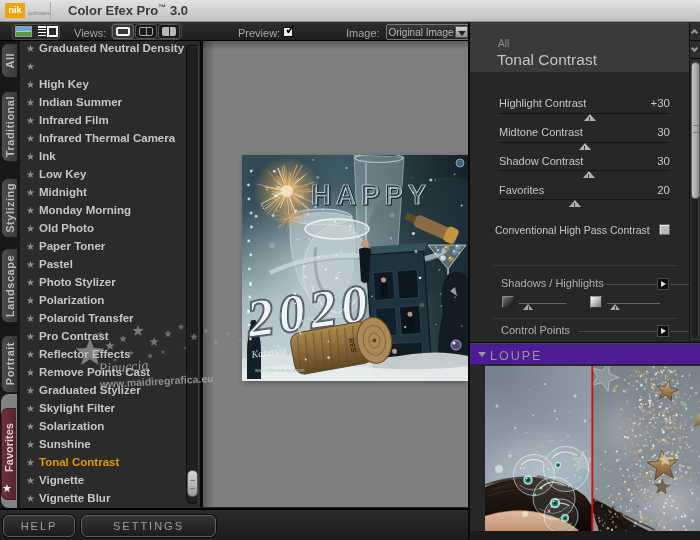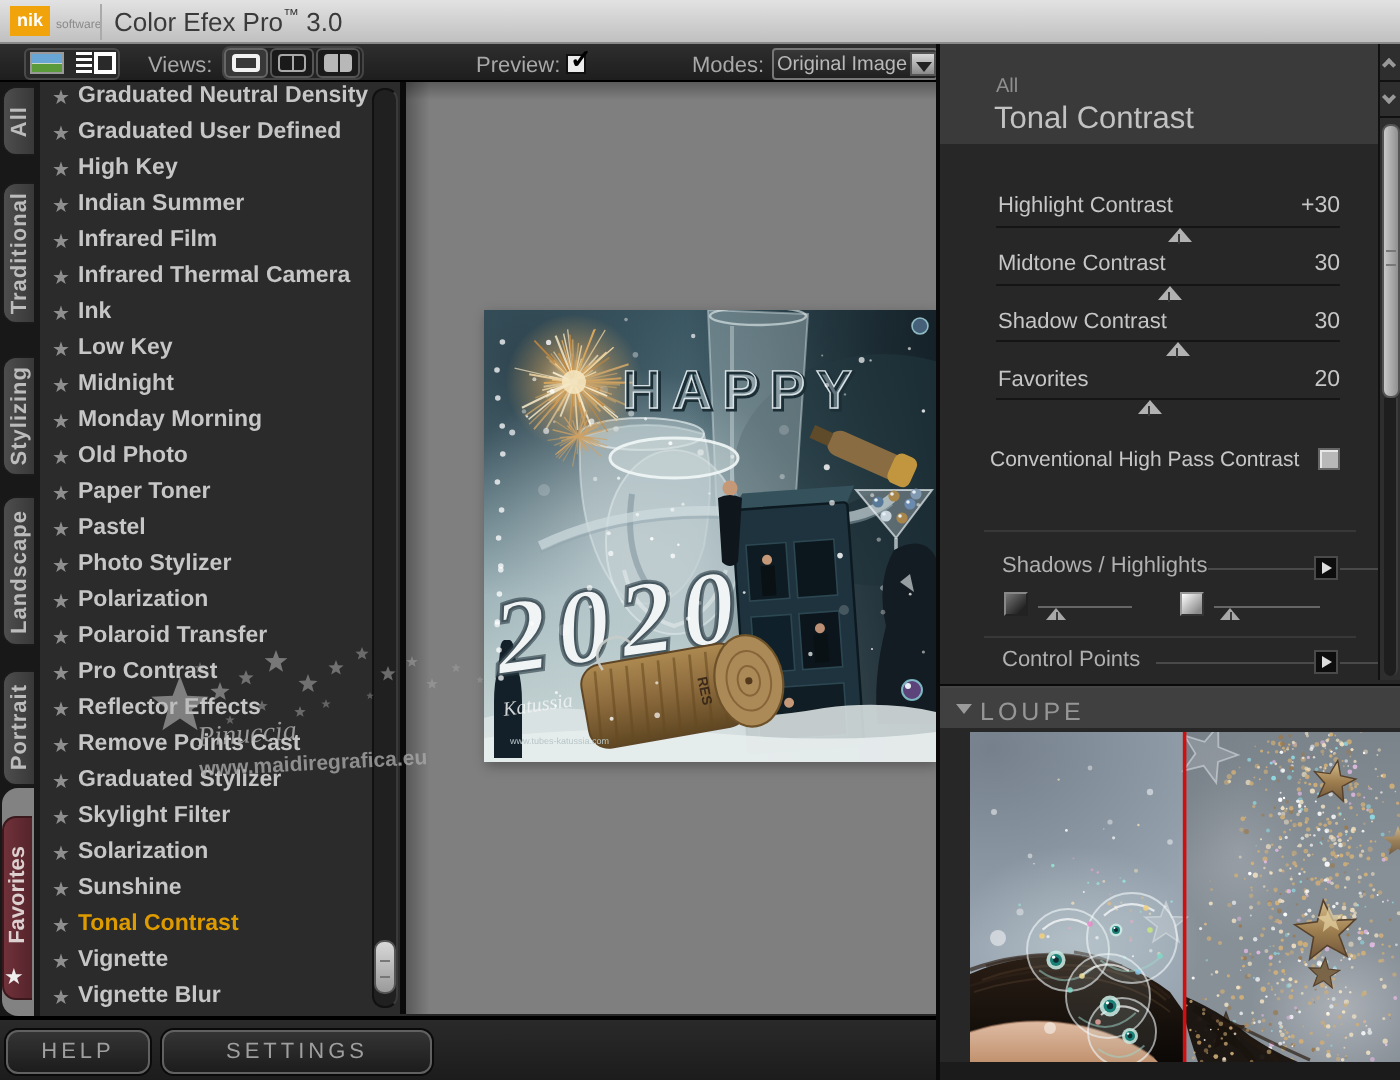--- a/index.html
+++ b/index.html
@@ -3,21 +3,21 @@
 <style>
 * { margin:0; padding:0; box-sizing:border-box; }
 body { width:700px; height:540px; position:relative; overflow:hidden;
   font-family:"Liberation Sans", sans-serif; background:#262626; }
 #titlebar { position:absolute; left:0; top:0; width:700px; height:22px;
   background:linear-gradient(#e2e2e2,#c0c0c0); border-bottom:1px solid #8a8a8a; z-index:5; }
 #niklogo { position:absolute; left:5px; top:3px; width:20px; height:15px; background:#f0a30a;
   color:#fff; font-weight:bold; font-size:9px; text-align:center; line-height:15px; }
 #niksw { position:absolute; left:28px; top:10px; font-size:6px; color:#8a8a8a; }
 #tbsep { position:absolute; left:50px; top:2px; width:1px; height:18px; background:#aaa; }
-#title { position:absolute; left:57px; top:3px; font-size:13px; font-weight:normal; color:#3a3a3a; }
+#title { position:absolute; left:68px; top:3px; font-size:13px; font-weight:bold; color:#3a3a3a; }
 #title sup { font-size:8px; }
 #toolbar { position:absolute; left:0; top:22px; width:470px; height:19px;
   background:linear-gradient(#2e2e2e,#1e1e1e); border-bottom:1px solid #000; z-index:4; }
 .tbtxt { position:absolute; top:5px; font-size:11px; color:#a8a8a8; }
 .vbtn { position:absolute; top:2px; width:22px; height:15px; background:#1a1a1a;
   border:1px solid #555; border-radius:3px; }
 #tabstrip { position:absolute; left:0; top:41px; width:20px; height:467px; background:#181818; z-index:3; }
 .tab { position:absolute; left:1px; width:16px; background:linear-gradient(90deg,#4e4e4e,#383838);
   border:1px solid #1a1a1a; border-right:none; border-radius:7px 0 0 7px;
   display:flex; align-items:center; justify-content:center; }
@@ -66,21 +66,21 @@
 .arrbtn { position:absolute; width:12px; height:12px; background:#0d0d0d; border:1px solid #4a4a4a; }
 .arrbtn::after { content:""; position:absolute; left:3px; top:2px; width:0; height:0;
   border-top:3px solid transparent; border-bottom:3px solid transparent; border-left:5px solid #ddd; }
 .dashline { position:absolute; height:1px; background:#4a4a4a; }
 #rpscroll { position:absolute; left:219px; top:0; width:11px; height:318px; background:#2e2e2e;
   border-left:1px solid #111; }
 #rpthumb { position:absolute; left:221px; top:40px; width:9px; height:137px;
   background:linear-gradient(90deg,#c8c8c8,#909090); border-radius:4px; border:1px solid #555; }
 #rptrack { position:absolute; left:222px; top:177px; width:7px; height:139px; background:#1e1e1e;
   border-radius:0 0 4px 4px; border-right:1px solid #3c3c3c; }
-#loupebar { position:absolute; left:0; top:320px; width:230px; height:22px; background:#404040;
+#loupebar { position:absolute; left:0; top:320px; width:230px; height:22px; background:#4c1d95;
   border-top:1px solid #0a0a0a; box-shadow:inset 0 1px 0 #454545; }
 #loupetri { position:absolute; left:8px; top:9px; width:0; height:0; border-left:4.5px solid transparent;
   border-right:4.5px solid transparent; border-top:5.5px solid #9a9a9a; }
 #loupetxt { position:absolute; left:20px; top:6px; font-size:12.5px; color:#969696; letter-spacing:2px; }
 #loupeimg { position:absolute; left:15px; top:344px; width:215px; height:165px; }
 #rpbottom { position:absolute; left:0; top:509px; width:230px; height:9px; background:#1b1b1b; }
 #bottombar { position:absolute; left:0; top:508px; width:468px; height:32px;
   background:linear-gradient(#2a2a2a,#1c1c1c); border-top:2px solid #000; z-index:6; }
 .bbtn { position:absolute; top:5px; height:22px; border:1px solid #616161; border-radius:6px;
   background:linear-gradient(#343434,#1c1c1c); box-shadow:0 0 0 1px #0a0a0a;
@@ -110,37 +110,36 @@
     <div style="position:absolute;left:9.5px;top:2px;width:1.5px;height:9px;background:#a8a8a8"></div>
   </div>
   <div class="vbtn" style="left:158px">
     <div style="position:absolute;left:3px;top:2px;width:6.5px;height:9px;background:#b8b8b8;border-radius:2px 0 0 2px"></div>
     <div style="position:absolute;left:10.5px;top:2px;width:6.5px;height:9px;background:#b8b8b8;border-radius:0 2px 2px 0"></div>
   </div>
   <div class="tbtxt" style="left:238px">Preview:</div>
   <div class="chk" style="left:283px;top:5px;width:10px;height:10px">
     <div style="position:absolute;left:1px;top:-6px;font-size:13px;font-weight:bold;color:#000">✓</div>
   </div>
-  <div class="tbtxt" style="left:346px">Modes:</div>
+  <div class="tbtxt" style="left:346px">Image:</div>
   <div style="position:absolute;left:386px;top:2px;width:83px;height:16px;border:1px solid #777;border-radius:2px;background:linear-gradient(#383838,#202020)">
     <div style="position:absolute;left:0;top:2px;width:68px;text-align:center;font-size:10px;color:#b8b8b8;white-space:nowrap">Original Image</div>
     <div style="position:absolute;left:68px;top:1px;width:13px;height:12px;background:linear-gradient(#d8d8d8,#8a8a8a);border:1px solid #555">
       <div style="position:absolute;left:2px;top:4px;width:0;height:0;border-left:4px solid transparent;border-right:4px solid transparent;border-top:5px solid #222"></div>
     </div>
   </div>
 </div>
 
 <div id="listpanel">
 <div class="row" style="top:-1px">
       <span class="st">★</span>
       <span class="fn" style="color:#c6c6c6">Graduated Neutral Density</span>
     </div>
 <div class="row" style="top:17px">
       <span class="st">★</span>
-      <span class="fn" style="color:#c6c6c6">Graduated User Defined</span>
     </div>
 <div class="row" style="top:35px">
       <span class="st">★</span>
       <span class="fn" style="color:#c6c6c6">High Key</span>
     </div>
 <div class="row" style="top:53px">
       <span class="st">★</span>
       <span class="fn" style="color:#c6c6c6">Indian Summer</span>
     </div>
 <div class="row" style="top:71px">

